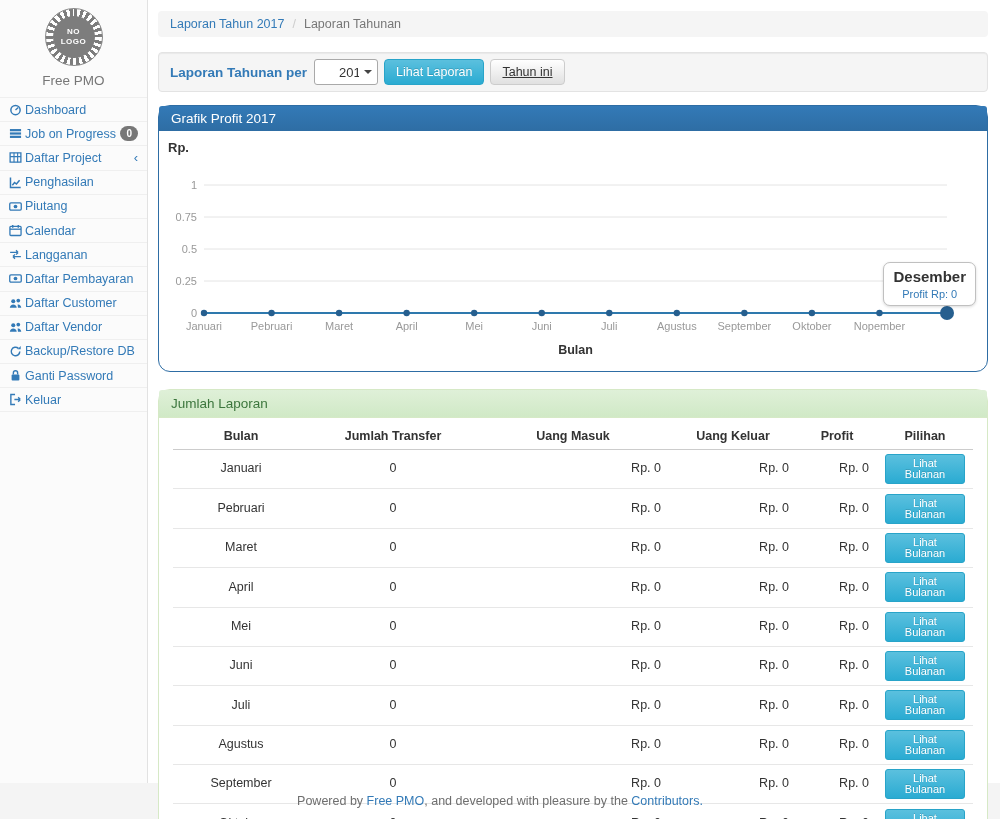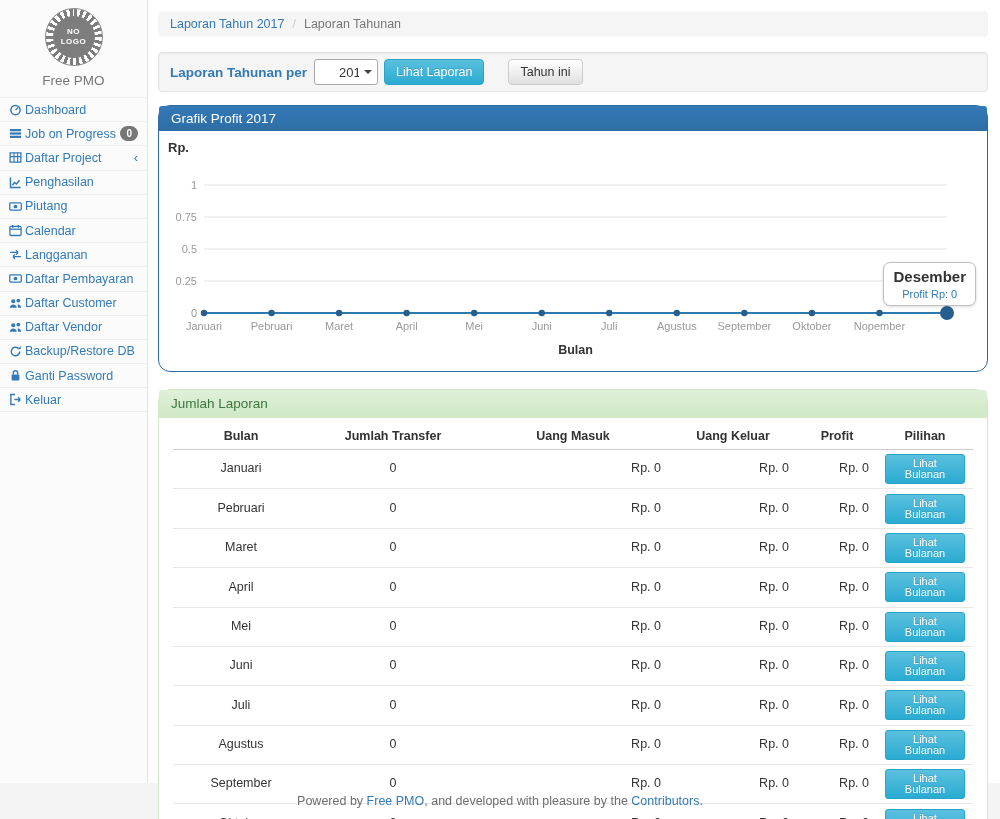--- a/index.html
+++ b/index.html
@@ -47,21 +47,21 @@
   .select-wrap { position:relative; margin-right:6px; }
   select { appearance:none; -webkit-appearance:none; border:1px solid #a9a9a9; border-radius:3px;
           background:#fff; height:26px; width:64px; font-size:13px; padding:0 18px 0 24px;
           font-family:inherit; color:#333; }
   .select-wrap::after { content:""; position:absolute; right:6px; top:11px;
           border:4px solid transparent; border-top-color:#444; pointer-events:none; }
   .btn { height:26px; border-radius:4px; font-size:12.5px; padding:0 11px; cursor:pointer;
           font-family:inherit; border:1px solid; line-height:1; }
   .btn-info { color:#fff; background:linear-gradient(#5bc0de,#2aabd2); border-color:#28a4c9;
           text-shadow:0 -1px 0 rgba(0,0,0,.15); }
-  .btn-default { color:#333; background:linear-gradient(#ffffff,#e0e0e0); border-color:#ccc; margin-left:24px; }
+  .btn-default { color:#333; background:linear-gradient(#ffffff,#e0e0e0); border-color:#ccc; margin-left:6px;text-decoration:underline; }
 
   
   .panel { border-radius:12px; background:#fff; }
   .panel-primary { border:1px solid #2e6da4; margin-top:13px; }
   .panel-primary .panel-heading { background:linear-gradient(#337ab7,#2e6da4); color:#fff;
           font-size:13.5px; padding:5px 12px; border-radius:3px 3px 0 0; }
   .chart-body { position:relative; height:240px; border-radius:0 0 3px 3px; }
   .chart-body svg { display:block; }
   .tooltip { position:absolute; right:11px; top:131px; background:#fff; border:1px solid #c0c0c0;
           border-radius:7px; padding:5px 9px; text-align:center;

